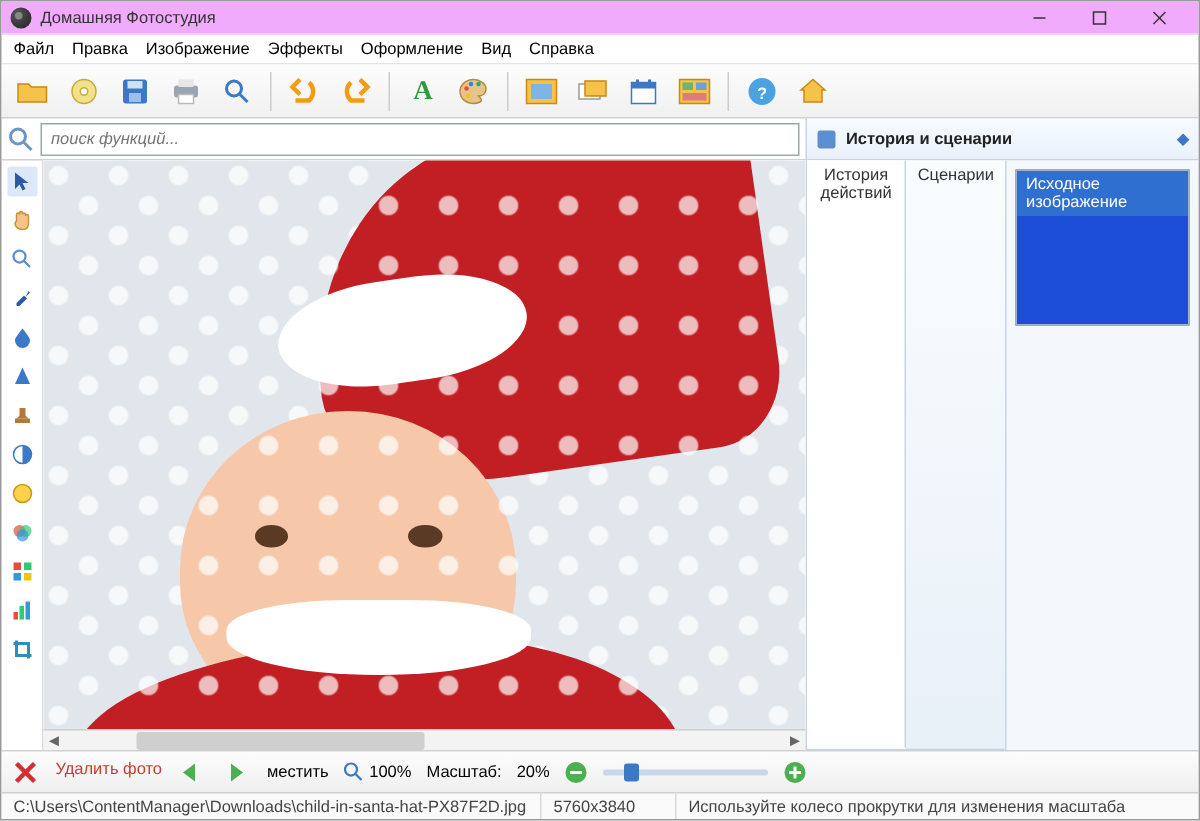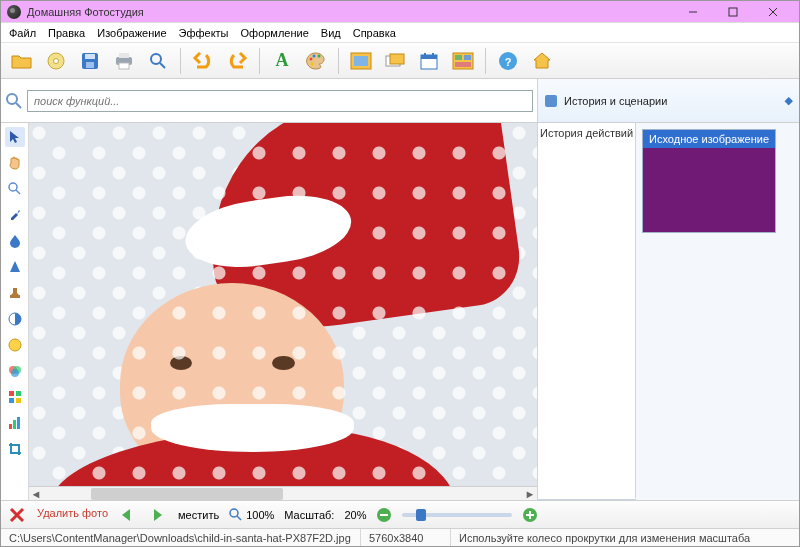--- a/index.html
+++ b/index.html
@@ -8,25 +8,25 @@
   .titlebar .app-icon { width:14px; height:14px; border-radius:50%; background:radial-gradient(circle at 30% 30%, #555, #222); margin-right:6px; position:relative; }
   .titlebar .app-icon::after{content:"";position:absolute;top:3px;left:3px;width:5px;height:5px;border-radius:50%;background:#888;}
   .titlebar .title { flex:1; color:#333; }
   .winbtn { width:40px; height:22px; display:flex; align-items:center; justify-content:center; color:#333; }
   .winbtn svg { width:10px; height:10px; stroke:#333; stroke-width:1; fill:none; }
   .menubar { height:20px; display:flex; align-items:center; gap:12px; padding:0 8px; border-bottom:1px solid #e3e3e3;}
   .menubar span { color:#000; }
   .toolbar { height:36px; display:flex; align-items:center; padding:2px 6px; gap:4px; border-bottom:1px solid #d0d0d0; background:linear-gradient(#fdfdfd,#f0f0f0); }
   .tb { width:30px; height:28px; border:1px solid transparent; border-radius:3px; display:flex; align-items:center; justify-content:center; }
   .sep { width:1px; height:26px; background:#ccc; margin:0 3px; }
-  .searchrow { display:flex; align-items:stretch; height:44px; border-bottom:1px solid #d0d0d0; }
+  .searchrow { display:flex; align-items:stretch; height:28px; border-bottom:1px solid #d0d0d0; }
   .search { flex:0 0 536px; display:flex; align-items:center; padding:2px 4px; gap:4px; }
   .search input { flex:1; height:22px; border:1px solid #9aa; padding:0 6px; font-style:italic; color:#888; background:#fff; }
   .panel-hdr { flex:1; display:flex; align-items:center; padding:0 6px; gap:6px; background:linear-gradient(#f7fbff,#e8f1fb); border-left:1px solid #c7d6e6;}
-  .panel-hdr .title { font-weight:normal; color:#222; flex:1;}
+  .panel-hdr .title { font-weight:bold; color:#222; flex:1;}
   .panel-hdr .pin { color:#3b78c6; }
   .mainrow { flex:1; display:flex; min-height:0; }
   .tools { width:28px; border-right:1px solid #d9d9d9; display:flex; flex-direction:column; align-items:center; padding-top:4px; gap:6px; }
   .tools .t { width:20px; height:20px; display:flex; align-items:center; justify-content:center; border-radius:2px;}
   .canvas-col { flex:0 0 508px; display:flex; flex-direction:column; min-height:0; }
   .canvas-wrap { flex:1; position:relative; overflow:hidden; background:#fff; }
   .photo { width:100%; height:100%; background:#e0e6ec; position:relative; }
   .dots::before, .dots::after { content:""; position:absolute; inset:0; background:
     radial-gradient(circle at 10px 10px, rgba(255,255,255,0.7) 6px, transparent 7px);
     background-size:40px 40px; }
@@ -40,21 +40,21 @@
   .collar{position:absolute;left:4%;bottom:-6%;width:80%;height:22%;background:#c11f23;border-top-left-radius:60% 100%;border-top-right-radius:40% 100%;}
   .collar::after{content:"";position:absolute;left:25%;top:-30%;width:50%;height:60%;background:#fff;border-radius:40% 40% 50% 50%;}
   .hscroll { height:14px; background:#f3f3f3; border-top:1px solid #d0d0d0; display:flex; align-items:center; }
   .hscroll .arrow{width:14px;height:12px;display:flex;align-items:center;justify-content:center;color:#666;}
   .hscroll .track{flex:1;height:12px;background:#f3f3f3;position:relative;}
   .hscroll .thumb{position:absolute;left:10%;width:40%;height:100%;background:#cfcfcf;border-radius:2px;}
   .rightpanel { flex:1; border-left:1px solid #c7d6e6; background:#f4f8fd; display:flex; flex-direction:row; }
   .tabs { display:flex; background:linear-gradient(#fafdff,#e8f0f8); border-bottom:1px solid #c7d6e6;}
   .tab { flex:1; text-align:center; padding:4px 2px; color:#333; border-right:1px solid #c7d6e6;}
   .tab.active { background:#fff; border-bottom:1px solid #fff; }
-  .histbox { margin:6px; background:#701a75; border:1px solid #9fb4cc; height:104px; overflow:hidden;}
+  .histbox { margin:6px; background:#1d4ed8; border:1px solid #9fb4cc; height:104px; overflow:hidden;}
   .histrow { background:#2f6fd0; color:#fff; padding:3px 6px; }
   .bottombar { height:28px; border-top:1px solid #d0d0d0; background:linear-gradient(#fdfdfd,#efefef); display:flex; align-items:center; padding:0 8px; gap:10px; }
   .bottombar .del { color:#c73b2c; display:flex; align-items:flex-start; gap:12px;}
   .zoomslider { flex:0 0 110px; height:4px; background:#c9d7e8; position:relative; border-radius:2px;}
   .zoomslider .knob{position:absolute;left:12%;top:-4px;width:10px;height:12px;background:#3b78c6;border-radius:2px;}
   .statusbar { height:18px; border-top:1px solid #d0d0d0; background:#fafafa; display:flex; align-items:center; font-size:10px; color:#444;}
   .statusbar .cell { padding:0 8px; border-right:1px solid #d8d8d8; height:100%; display:flex; align-items:center;}
   .statusbar .cell.path{flex:0 0 360px;}
   .statusbar .cell.dim{flex:0 0 90px;}
   .statusbar .hint{flex:1; padding:0 8px;}
@@ -307,20 +307,21 @@
       <div class="track">
           <div class="thumb"></div>
         </div>
       <div class="arrow">►</div>
     </div>
   </div>
 
   <div class="rightpanel">
     <div class="tabs">
       <div class="tab active">История действий</div>
+      <div class="tab">Сценарии</div>
     </div>
     <div class="histbox">
       <div class="histrow">Исходное изображение</div>
     </div>
   </div>
 </div>
 
 <div class="bottombar">
   <div class="del">
     <svg width="16" height="16">

